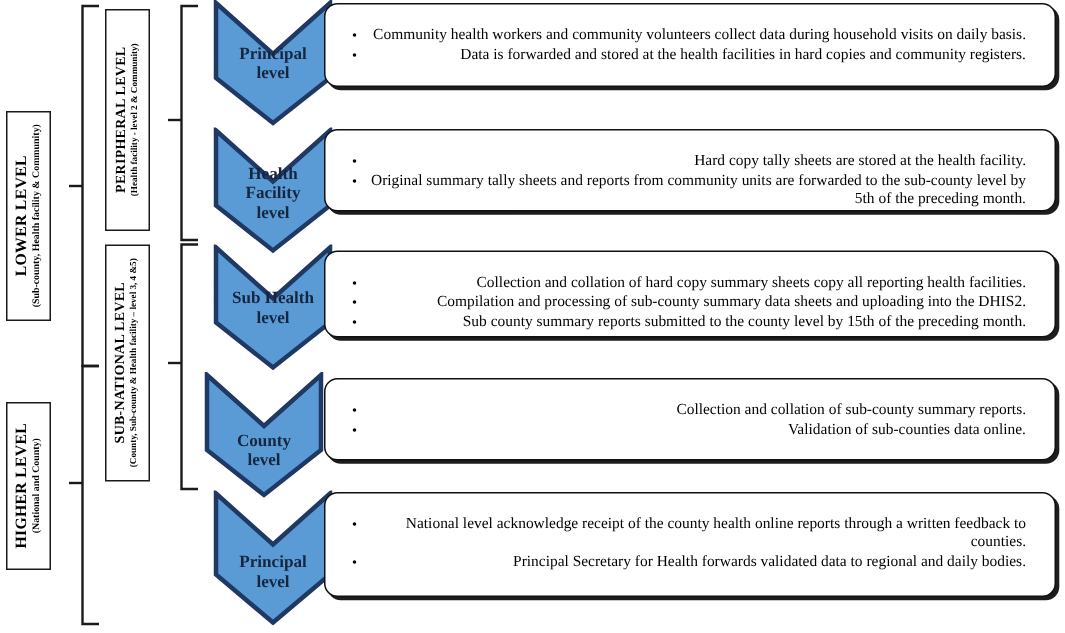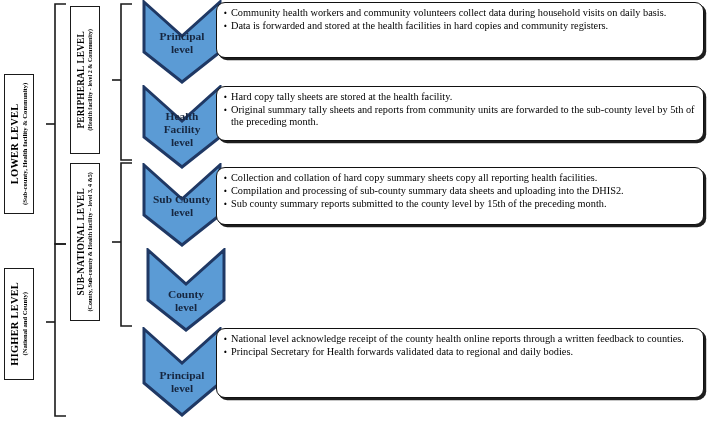--- a/index.html
+++ b/index.html
@@ -78,23 +78,24 @@
   .callout {
     position: absolute;
     box-sizing: border-box;
     background: #ffffff;
     border: 1.4px solid #111111;
     border-radius: 9px;
     box-shadow: 2.2px 2.2px 0 #1d1d1d;
     padding: 4px 8px 4px 6px;
   }
   .callout ul {
-    margin: 0;
+    margin: 11px;
     padding: 0;
     list-style: none;
+    text-align: right;
   }
   .callout li {
     position: relative;
     padding-left: 8px;
     font-size: 10.3px;
     line-height: 1.2;
     margin: 0 0 0.5px 0;
     text-indent: 0;
   }
   .callout li::before {
@@ -179,26 +180,26 @@
       <span>Facility</span><br>
       <span>level</span>
     </div>
   </div>
 
   <div class="chev" style="left:141px; top:163px; width:82px; height:84px;">
     <svg width="82" height="84" viewBox="0 0 82 84">
       <path d="M3 2 L41 36 L79 2 L79 52 L41 82 L3 52 Z" fill="#5b9bd5" stroke="#1f3864" stroke-width="3" stroke-linejoin="miter"></path>
     </svg>
     <div class="chev-label" style="top:30px;">
-      <span>Sub County</span><br>
-      <span>level</span>
-    </div>
-  </div>
-
-  <div class="chev" style="left:145px; top:248px; width:82px; height:84px;">
+      <span>Sub Health</span><br>
+      <span>level</span>
+    </div>
+  </div>
+
+  <div class="chev" style="left:135px; top:248px; width:82px; height:84px;">
     <svg width="82" height="84" viewBox="0 0 82 84">
       <path d="M3 2 L41 36 L79 2 L79 52 L41 82 L3 52 Z" fill="#5b9bd5" stroke="#1f3864" stroke-width="3" stroke-linejoin="miter"></path>
     </svg>
     <div class="chev-label" style="top:40px;">
       <span>County</span><br>
       <span>level</span>
     </div>
   </div>
 
   <div class="chev" style="left:141px; top:327px; width:82px; height:90px;">
@@ -226,20 +227,26 @@
   </div>
 
   <div class="callout" style="left:216px; top:167px; width:488px; height:58px;">
     <ul>
       <li>Collection and collation of hard copy summary sheets copy all reporting health facilities.</li>
       <li>Compilation and processing of sub-county summary data sheets and uploading into the DHIS2.</li>
       <li>Sub county summary reports submitted to the county level by 15th of the preceding month.</li>
     </ul>
   </div>
 
+  <div class="callout" style="left:216px; top:252px; width:488px; height:55px;">
+    <ul>
+      <li>Collection and collation of sub-county summary reports.</li>
+      <li>Validation of sub-counties data online.</li>
+    </ul>
+  </div>
 
   <div class="callout" style="left:216px; top:328px; width:488px; height:70px;">
     <ul>
       <li>National level acknowledge receipt of the county health online reports through a written feedback to counties.</li>
       <li>Principal Secretary for Health forwards validated data to regional and daily bodies.</li>
     </ul>
   </div>
 
 </div>
 

